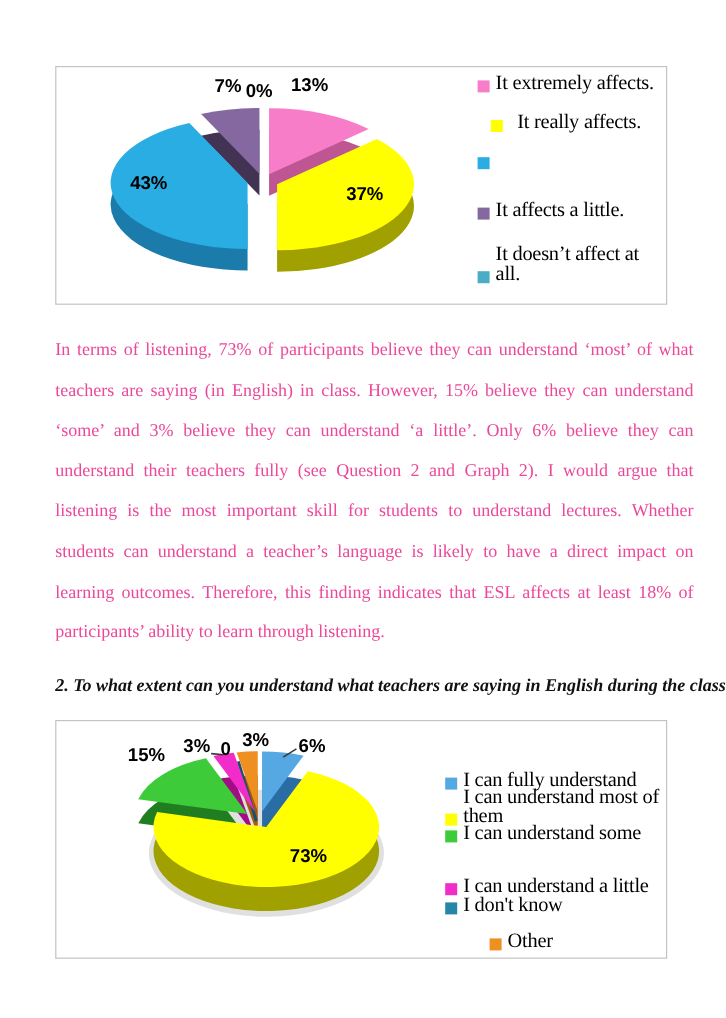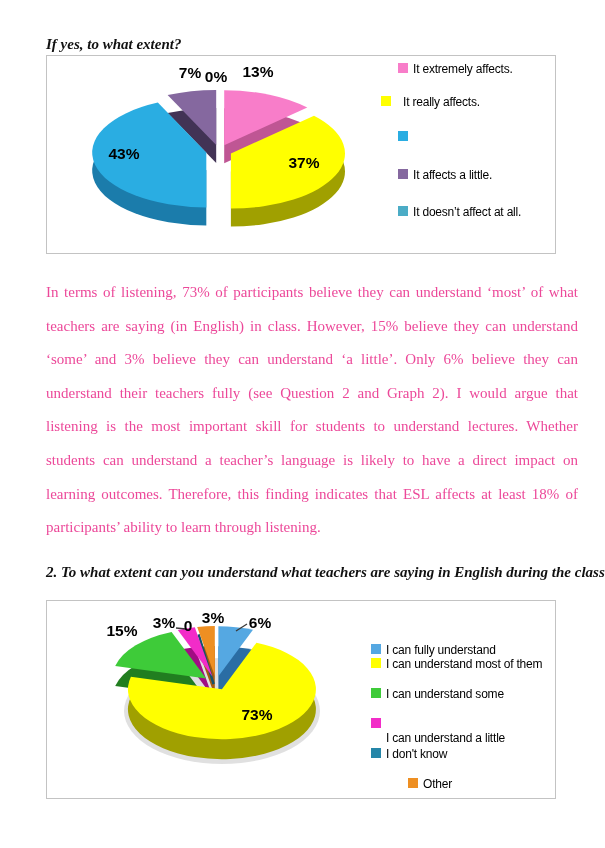--- a/index.html
+++ b/index.html
@@ -10,33 +10,32 @@
            font-size:15px;white-space:nowrap;color:#111;}
   #heading1{top:36px;}
   #heading2{top:564px;}
   .chart-frame{position:absolute;left:46px;width:508px;background:#fff;
                border:1px solid #c3c3c3;overflow:hidden;}
   #chart1-frame{top:55px;height:197px;}
   #chart2-frame{top:600px;height:197px;}
   .pie-svg{position:absolute;left:0;top:0;}
   .para{position:absolute;left:46px;top:276px;width:532px;font-size:15px;
         line-height:33.6px;text-align:justify;text-justify:inter-word;color:#ec4899;}
-  .legend-item{position:absolute;display:flex;align-items:flex-start;gap:5px;
-               font-family:Liberation Sans, sans-serif;
-               font-size:12px;letter-spacing:-0.2px;line-height:16px;color:#000;}
+  .legend-item{position:absolute;display:flex;align-items:flex-end;gap:5px;
+               font-family:Liberation Serif, serif;
+               font-size:17px;letter-spacing:-0.2px;line-height:16px;color:#000;}
   .legend-swatch{flex:0 0 auto;width:10px;height:10px;margin-top:2px;}
   .pie-label{font-family:"Liberation Sans","DejaVu Sans",sans-serif;
              font-weight:bold;font-size:15.5px;fill:#000;}
 </style>
 </head>
 <body>
 
 <div class="page">
 
-  <div id="heading1" class="heading">If yes, to what extent?</div>
 
   <div id="chart1-frame" class="chart-frame">
     <svg id="chart1-svg" class="pie-svg" width="508" height="197">
         <path d="M 177.2 107.2 L 177.2 52.2 A 114 55 0 0 1 260.3 69.6 Z" fill="#bf5694"></path>
         <path d="M 183.9 115.5 L 267.0 77.8 A 114 55 0 0 1 183.9 170.5 Z" fill="#a0a000"></path>
         <path d="M 159.3 114.4 L 159.3 169.4 A 114 55 0 0 1 110.8 64.6 Z" fill="#1b7cab"></path>
         <path d="M 169.2 106.9 L 120.6 57.1 A 114 55 0 0 1 169.2 51.9 Z" fill="#423355"></path>
         <path d="M 177.2 89.2 L 177.2 34.2 A 114 55 0 0 1 260.3 51.6 Z" fill="#f87dc9"></path>
         <path d="M 183.9 97.5 L 267.0 59.8 A 114 55 0 0 1 183.9 152.5 Z" fill="#ffff00"></path>
         <path d="M 159.3 96.4 L 159.3 151.4 A 114 55 0 0 1 110.8 46.6 Z" fill="#2aade2"></path>
@@ -45,21 +44,21 @@
         <text x="257" y="106" text-anchor="middle" dominant-baseline="central" class="pie-label">37%</text>
         <text x="77" y="97" text-anchor="middle" dominant-baseline="central" class="pie-label">43%</text>
         <text x="143" y="16" text-anchor="middle" dominant-baseline="central" class="pie-label">7%</text>
         <text x="169" y="20" text-anchor="middle" dominant-baseline="central" class="pie-label">0%</text>
       </svg>
     <div id="chart1-legend">
         <div class="legend-item" style="left: 351px; top: 5px;">
           <span class="legend-swatch" style="background: rgb(248, 125, 201);"></span>
           <span style="max-width: 140px;">It extremely affects.</span>
         </div>
-        <div class="legend-item" style="left: 334px; top: 38px; gap: 12px;">
+        <div class="legend-item" style="left: 362px; top: 38px; gap: 12px;">
           <span class="legend-swatch" style="background: rgb(255, 255, 0);"></span>
           <span style="max-width: 140px;">It really affects.</span>
         </div>
         <div class="legend-item" style="left: 351px; top: 73px;">
           <span class="legend-swatch" style="background: rgb(42, 173, 226);"></span>
         </div>
         <div class="legend-item" style="left: 351px; top: 111px;">
           <span class="legend-swatch" style="background: rgb(133, 104, 159);"></span>
           <span style="max-width: 140px;">It affects a little.</span>
         </div>

